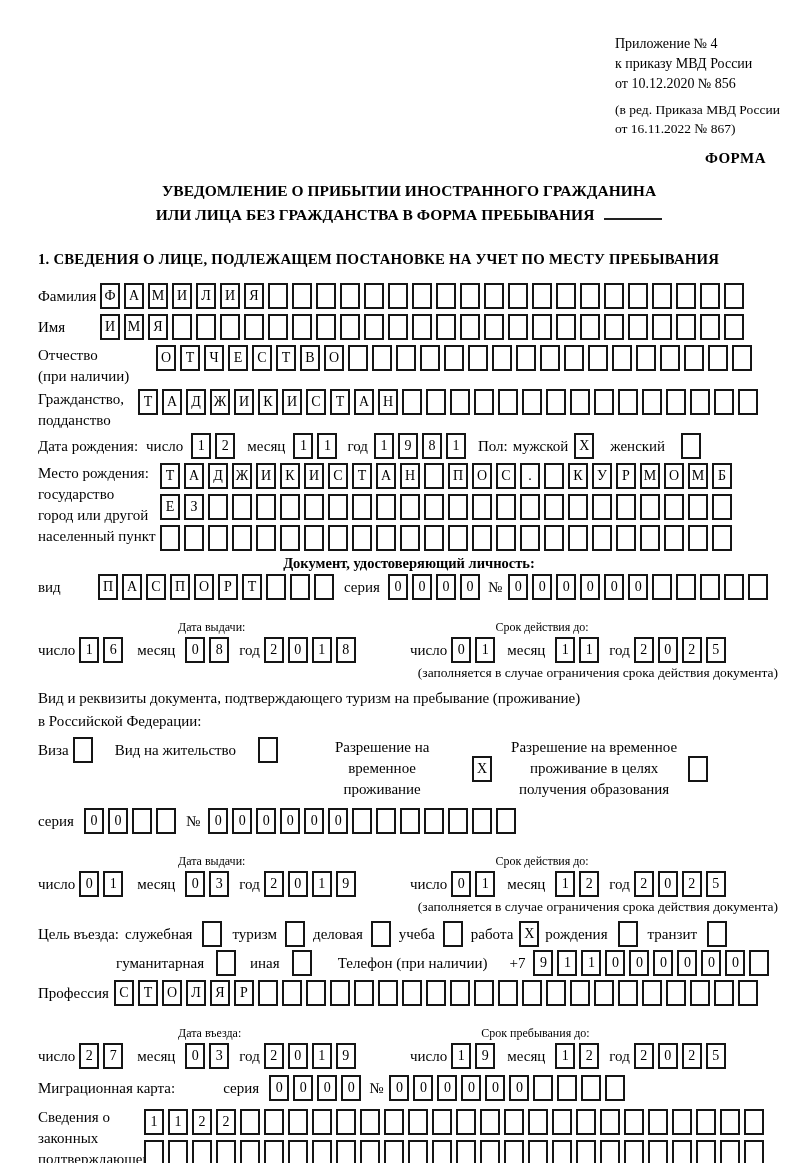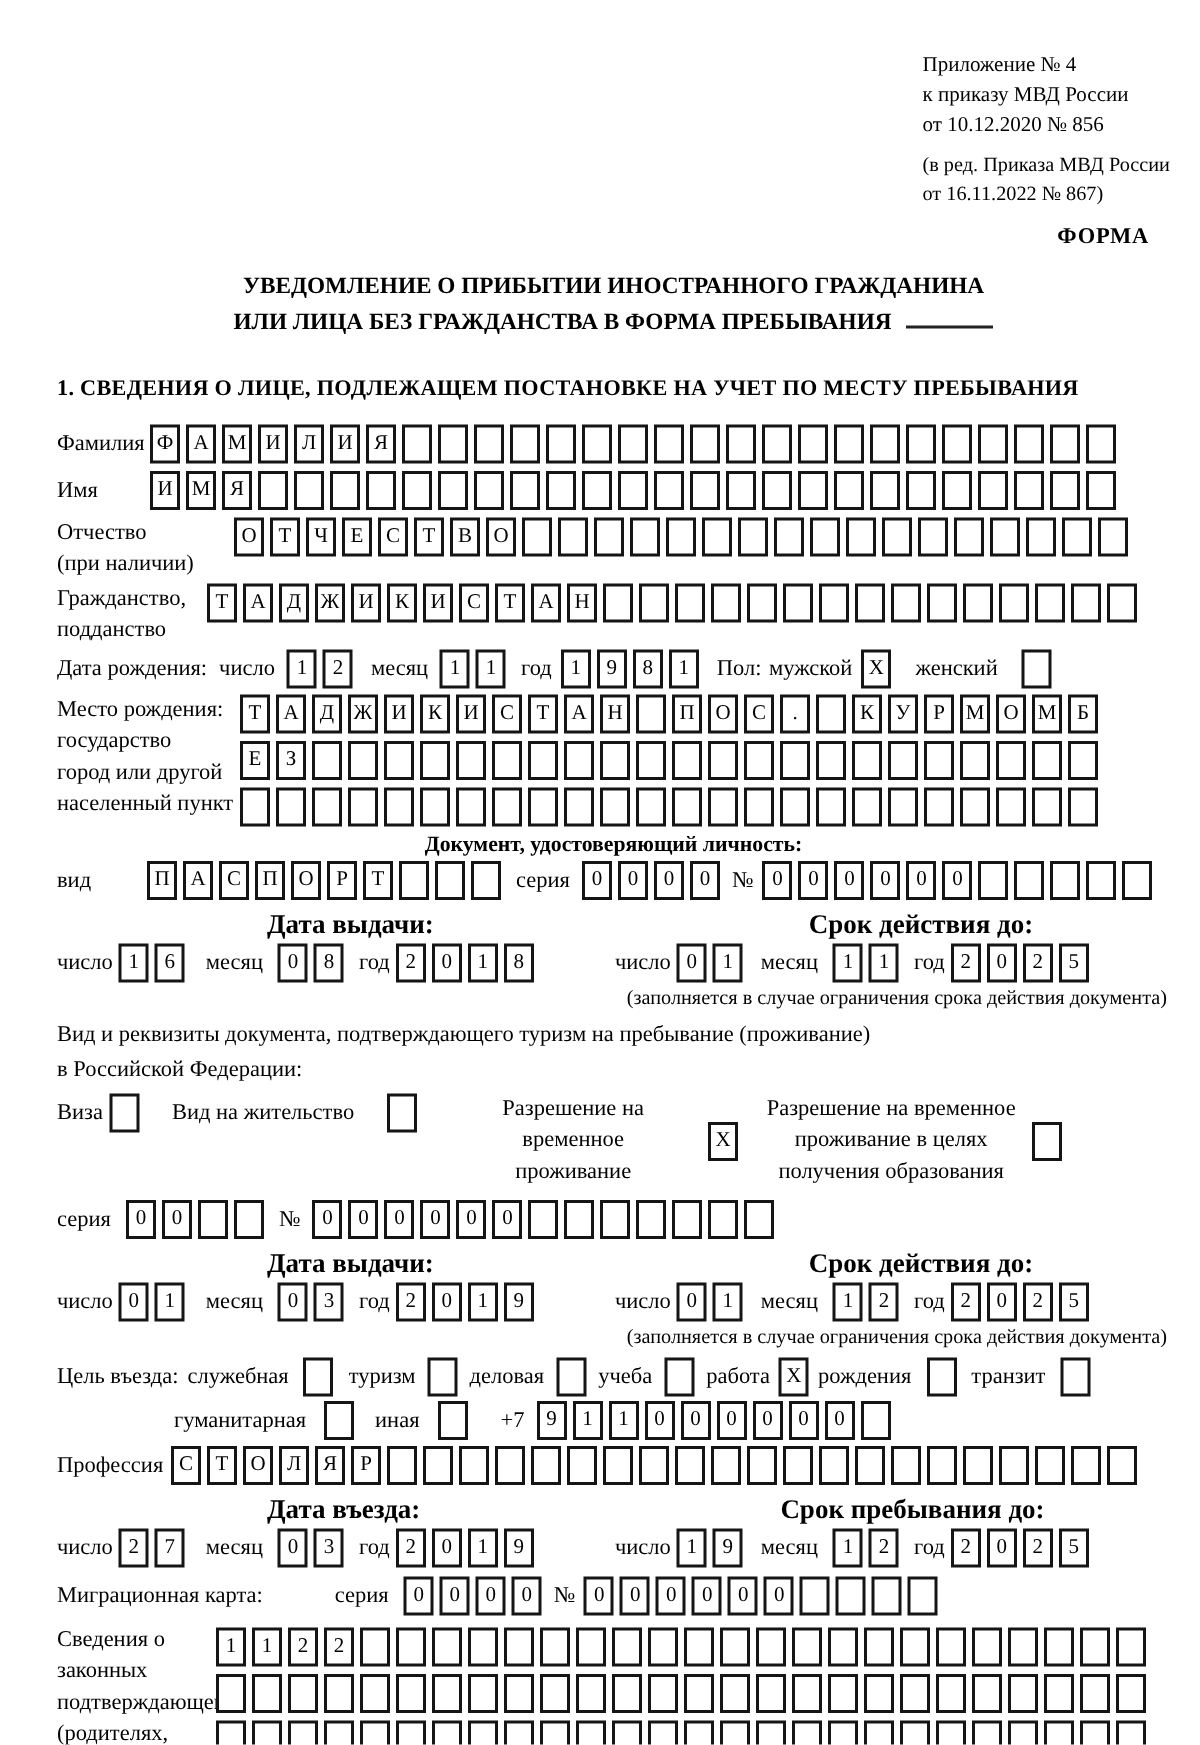--- a/index.html
+++ b/index.html
@@ -27,21 +27,21 @@
     width:20px; height:26px; border:2px solid #151515;
     text-align:center; line-height:22px; font-size:14px; background:#fff;
   }
 
   .stack { display:flex; flex-direction:column; }
   .stack .lbl { line-height:21px; }
   .cellrows > .cells { margin-top:5px; }
   .cellrows > .cells:first-child { margin-top:0; }
 
   .note { text-align:right; padding-right:2px; font-size:13.5px; margin-top:2px; }
-  .dhead { display:flex; font-size:18px; margin-top:6px;font-weight:bold; }
+  .dhead { display:flex; font-size:12px; margin-top:20px; }
   .dgroup { display:flex; align-items:center; }
   .opt { display:flex; align-items:center; }
   .opt .lbl { line-height:26px; }
   .optlines { text-align:center; line-height:21px; }
 </style>
 </head>
 <body>
 
 <div class="page">
 
@@ -549,20 +549,21 @@
 
   <div class="row" style="margin-top:3px">
     <span class="lbl" style="margin-left:78px">гуманитарная</span>
     <span class="cells" style="margin-left:12px">
         <span class="cell"></span>
       </span>
     <span class="lbl" style="margin-left:14px">иная</span>
     <span class="cells" style="margin-left:12px">
         <span class="cell"></span>
       </span>
+    <span class="lbl" style="margin-left:26px">Телефон (при наличии)</span>
     <span class="lbl" style="margin-left:22px">+7</span>
     <span class="cells" style="margin-left:8px">
         <span class="cell">9</span>
         <span class="cell">1</span>
         <span class="cell">1</span>
         <span class="cell">0</span>
         <span class="cell">0</span>
         <span class="cell">0</span>
         <span class="cell">0</span>
         <span class="cell">0</span>

